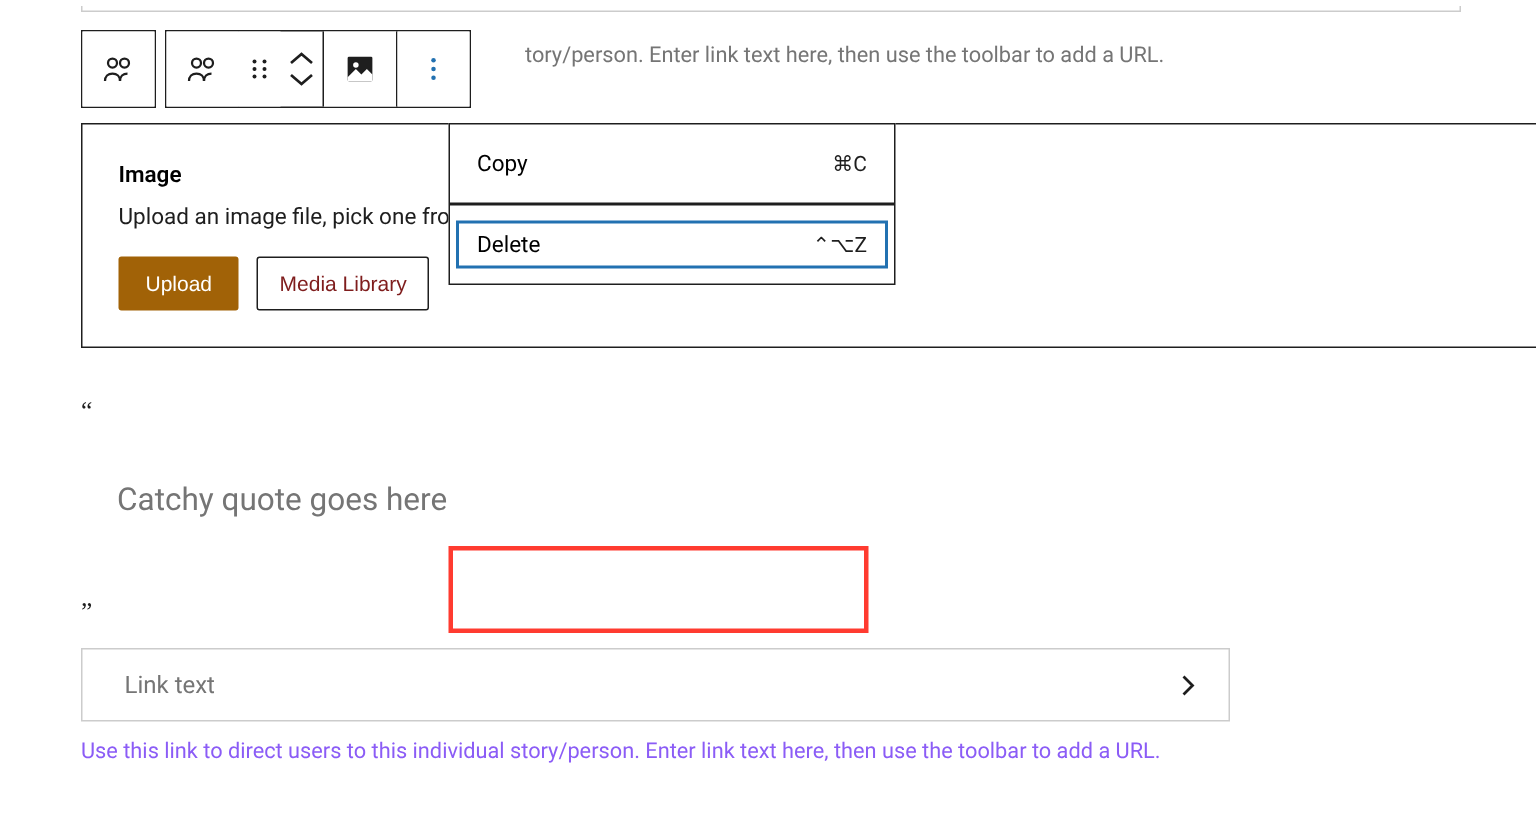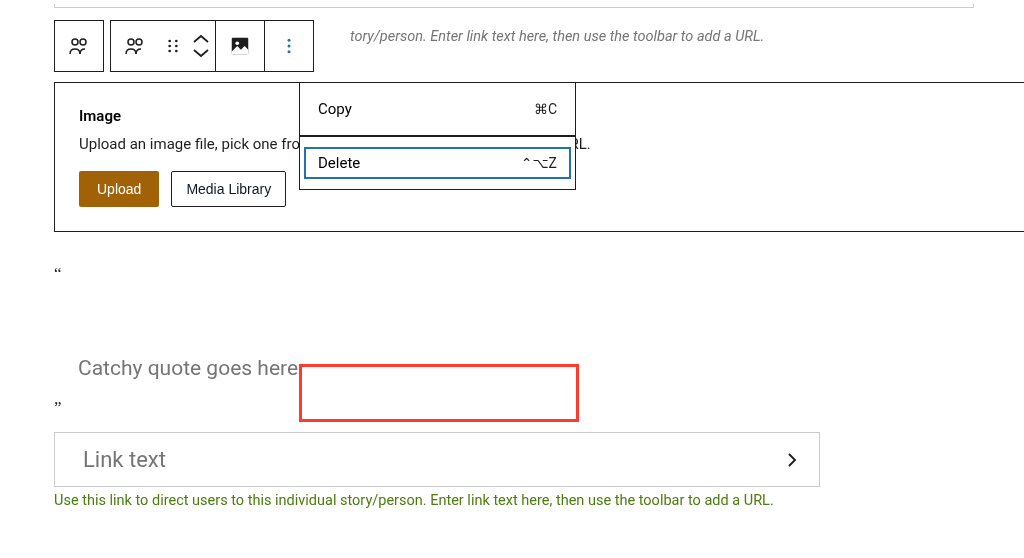--- a/index.html
+++ b/index.html
@@ -16,21 +16,20 @@
       position: relative;
       overflow: hidden;
       padding-top: 0;
     }
     .helper-text-top {
       color: #757575;
       font-size: 14.5px;
       position: absolute;
       top: 28px;
       left: 350px;
-      font-style: italic;
     }
     .top-container {
       position: absolute;
       top: 4px;
       left: 54px;
       width: 920px;
       height: 4px;
       border: 1px solid #ccc;
       border-top: none;
     }
@@ -110,21 +109,21 @@
       background: #a16207;
       color: #fff;
       border: none;
       padding: 10px 18px;
       font-size: 14px;
       cursor: pointer;
       border-radius: 2px;
     }
     .btn-secondary {
       background: #fff;
-      color: #0f172a;
+      color: #7f1d1d;
       border: 1px solid #1e1e1e;
       padding: 9px 14px;
       font-size: 14px;
       cursor: pointer;
       border-radius: 2px;
     }
     .quote-open {
       position: absolute;
       top: 264px;
       left: 54px;
@@ -135,53 +134,53 @@
     .quote-close {
       position: absolute;
       top: 398px;
       left: 54px;
       font-size: 17px;
       color: #1e1e1e;
       font-family: Georgia, serif;
     }
     .quote-text {
       position: absolute;
-      top: 356px;
+      top: 322px;
       left: 78px;
       font-size: 21px;
       color: #757575;
     }
     .link-block {
       position: absolute;
       top: 432px;
       left: 54px;
       width: 766px;
       border: 1px solid #ccc;
       padding: 14px 18px;
       display: flex;
       justify-content: space-between;
       align-items: center;
     }
     .link-text {
       color: #757575;
-      font-size: 22px;
+      font-size: 16px;
       padding-left: 10px;
     }
     .helper-text-bottom {
-      color: #4d7c0f;
+      color: #8b5cf6;
       font-size: 14.5px;
       position: absolute;
       top: 492px;
       left: 54px;
     }
     .dropdown-menu {
       position: absolute;
       top: 82px;
       left: 299px;
-      width: 277px;
+      width: 298px;
       background: #fff;
       border: 1px solid #1e1e1e;
       z-index: 10;
     }
     .menu-section {
       padding: 6px 0;
     }
     .menu-divider {
       height: 1px;
       background: #1e1e1e;

